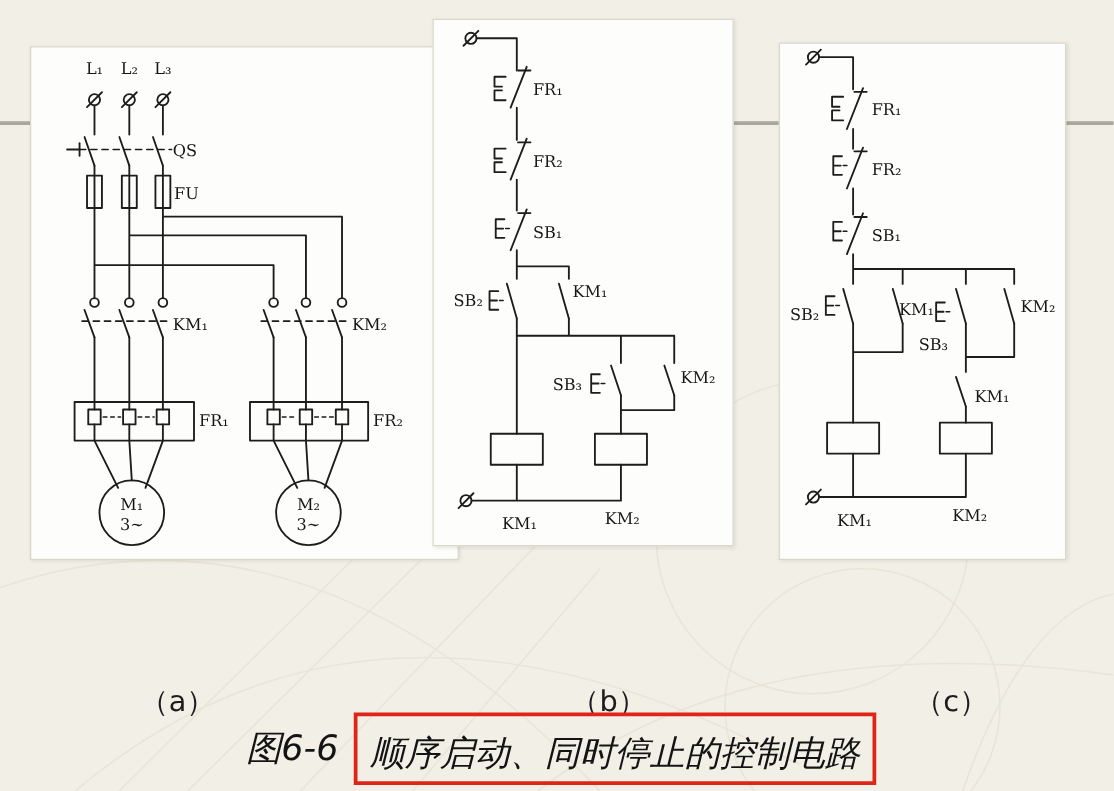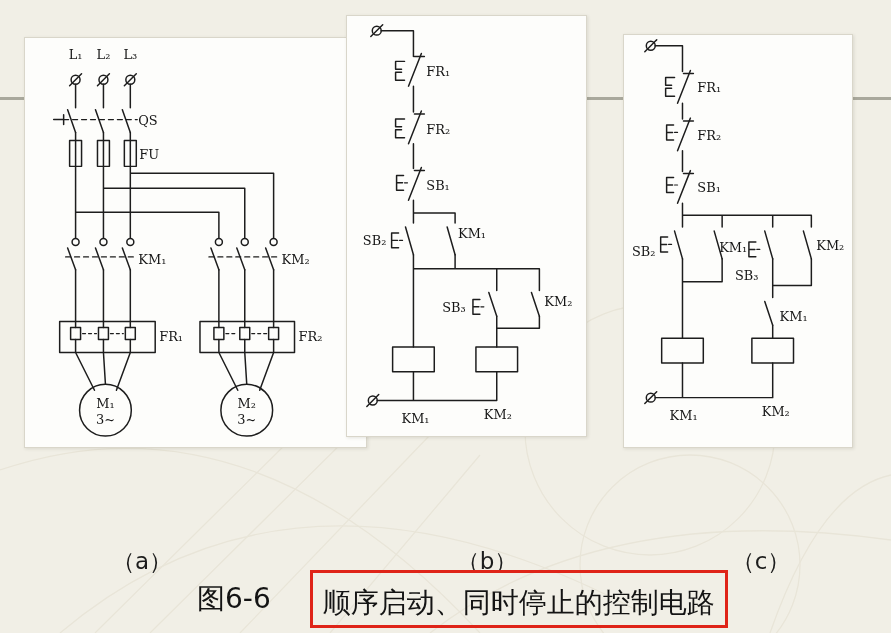--- a/index.html
+++ b/index.html
@@ -24,23 +24,24 @@
   .ckt .dash2{stroke-dasharray:3 3;stroke-width:1.2}
   .ckt text{stroke:none;fill:#151515;font-size:13px;font-family:"DejaVu Serif","Liberation Serif",serif}
   .ckt text.mid{text-anchor:middle}
   .sub-label{
     position:absolute;z-index:2;transform:translateX(-50%);
     font-size:23px;color:#1c1c1c;top:546px;white-space:nowrap;
     font-family:"DejaVu Sans","Liberation Sans",sans-serif;
   }
   .caption{
     position:absolute;z-index:2;left:197px;top:570px;
-    display:flex;align-items:center;gap:39px;
+    display:flex;align-items:center;gap:12px;
     font-size:28px;color:#141414;white-space:nowrap;
     font-family:"DejaVu Sans","Liberation Sans",sans-serif;
+    font-style:italic;
   }
   .caption-box{
     border:3px solid #df2418;padding:15px 10px 6px 10px;line-height:1.1;
   }
 </style>
 </head>
 <body>
 
 <svg class="wm" width="891" height="633">
   <g stroke="#e8e4d7" fill="none" stroke-width="1.3" opacity="0.9">

